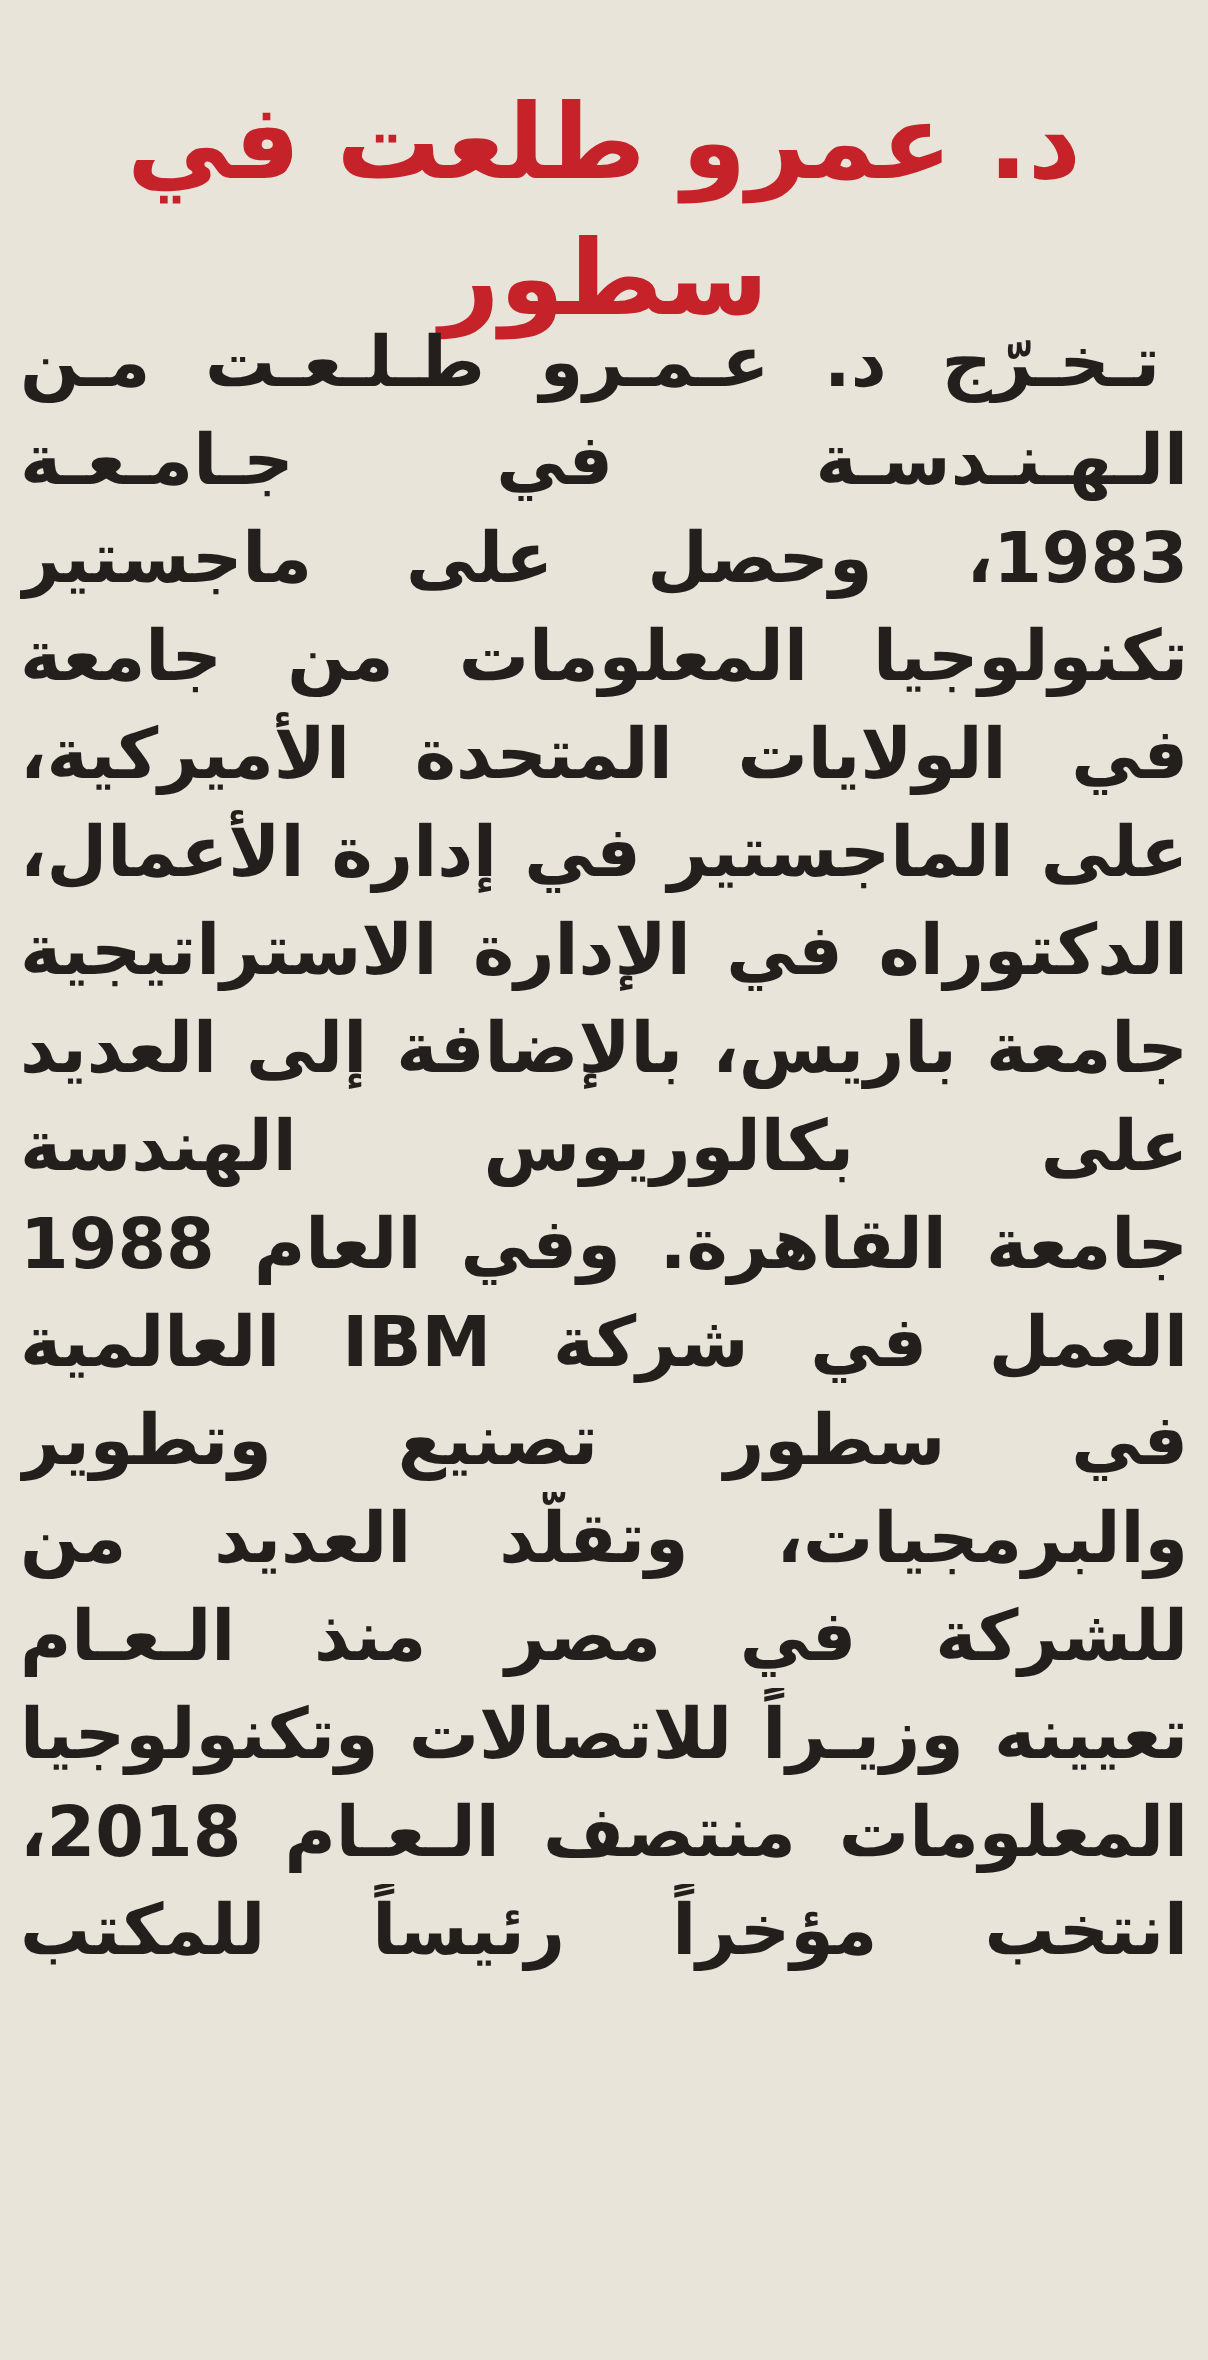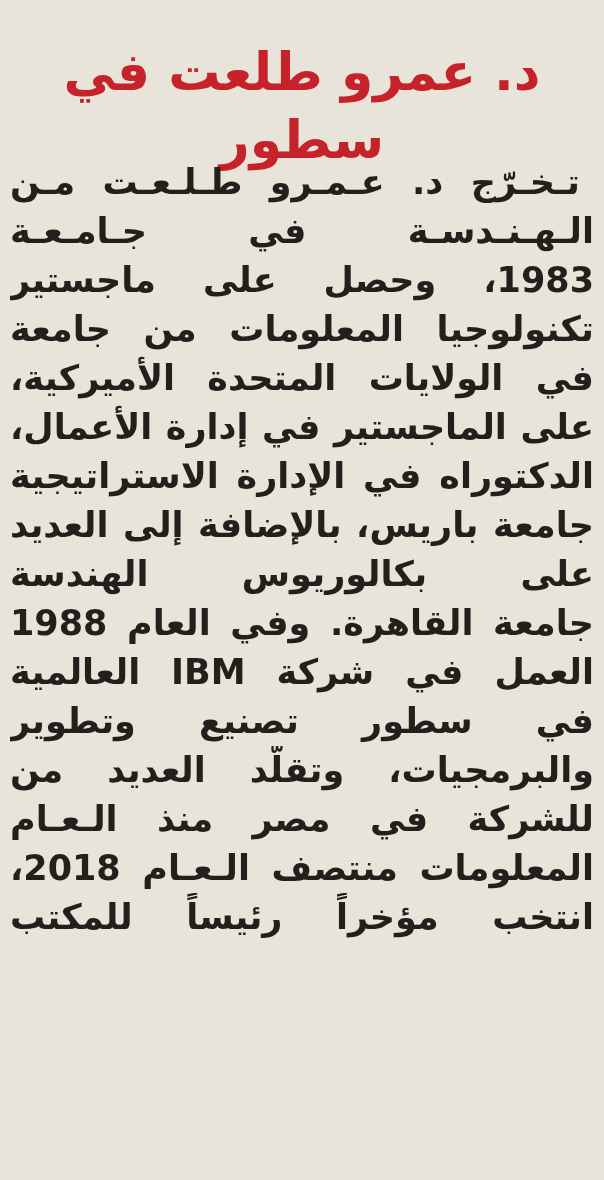--- a/index.html
+++ b/index.html
@@ -62,16 +62,17 @@
       <div class="line">في الولايات المتحدة الأميركية، كما حصل</div>
       <div class="line">على الماجستير في إدارة الأعمال، ثم درجة</div>
       <div class="line">الدكتوراه في الإدارة الاستراتيجية من</div>
       <div class="line">جامعة باريس، بالإضافة إلى العديد</div>
       <div class="line">على بكالوريوس الهندسة الكهربائية من</div>
       <div class="line">جامعة القاهرة. وفي العام 1988 انضم إلى</div>
       <div class="line">العمل في شركة IBM العالمية المتخصصة</div>
       <div class="line">في سطور تصنيع وتطوير الـحواسيب</div>
       <div class="line">والبرمجيات، وتقلّد العديد من الولايات</div>
       <div class="line">للشركة في مصر منذ الـعـام 2004، قبل</div>
+      <div class="line">تعيينه وزيـراً للاتصالات وتكنولوجيا</div>
       <div class="line">المعلومات منتصف الـعـام 2018، كما</div>
       <div class="line">انتخب مؤخراً رئيساً للمكتب التنفيذي</div>
     </div>
 </div>
 
 </body></html>

